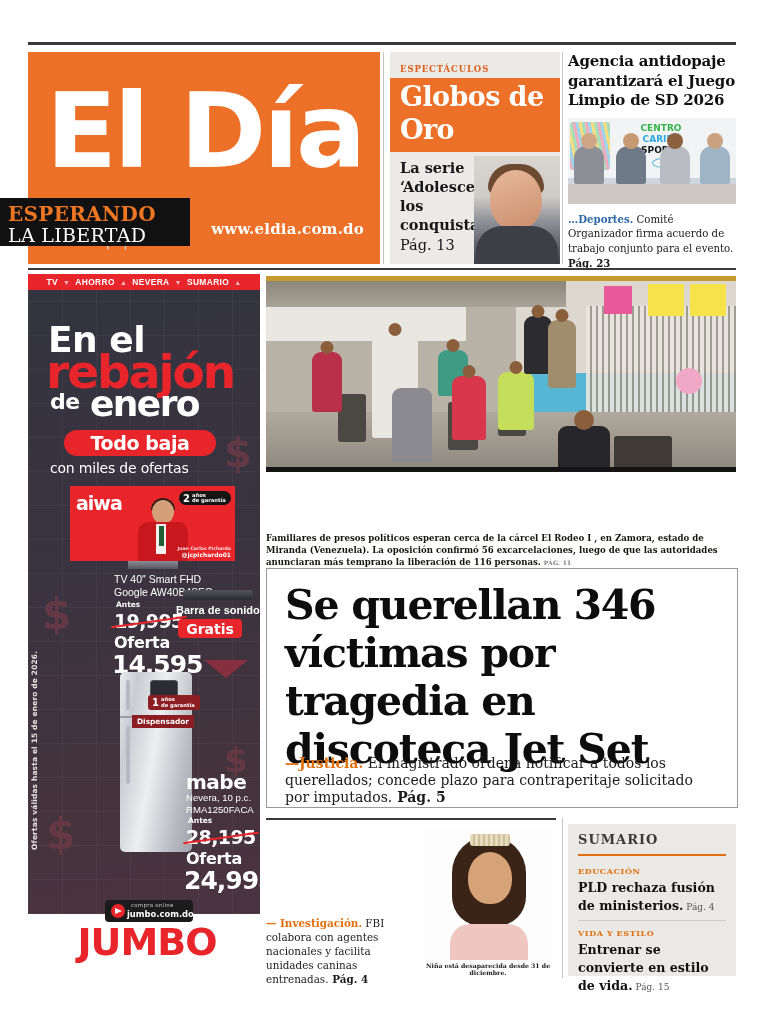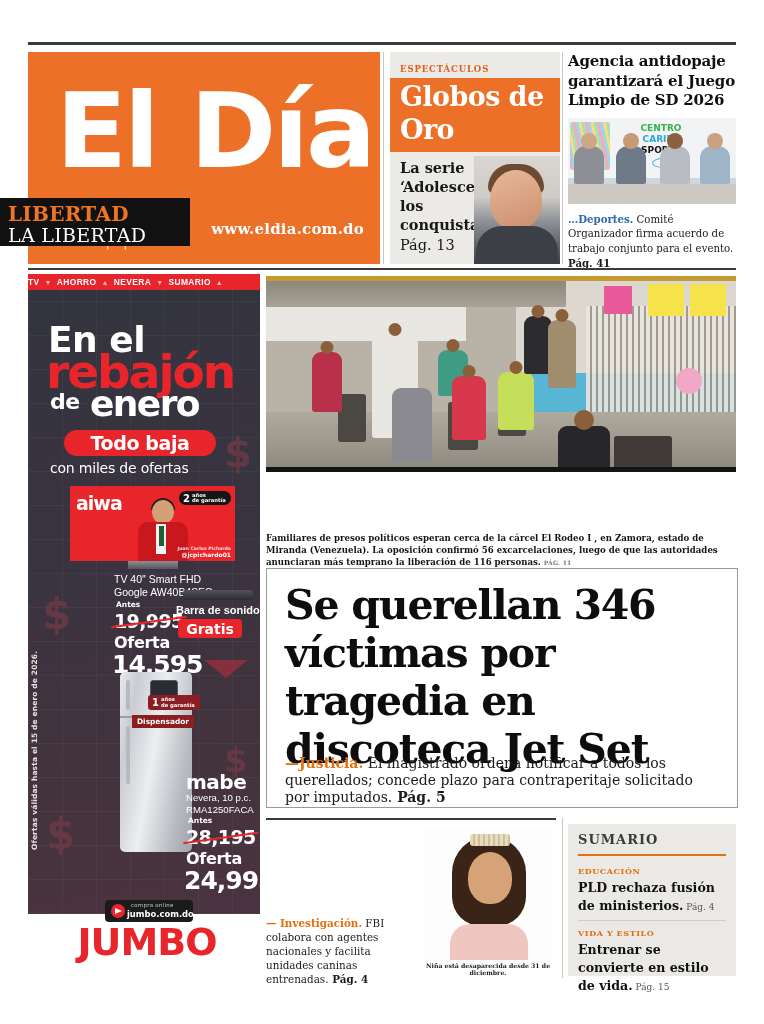--- a/index.html
+++ b/index.html
@@ -8,21 +8,21 @@
   .page{position:relative;width:764px;height:1024px;background:#ffffff;}
 
   
   .top-rule{position:absolute;left:28px;top:42px;width:708px;height:3px;background:#3a3a3a;}
 
   
   .masthead{position:absolute;left:28px;top:52px;width:352px;height:212px;background:#ed7028;
             overflow:hidden;}
   .logo{position:absolute;left:18px;top:14px;width:326px;height:130px;color:#fff;
         font-family:"DejaVu Sans",sans-serif;font-weight:700;font-size:104px;line-height:130px;
-        letter-spacing:-3px;white-space:nowrap;margin-left:10px;}
+        letter-spacing:-3px;white-space:nowrap;}
   .mh-city{position:absolute;left:18px;top:156px;color:#fff;font-family:"DejaVu Serif",serif;
            font-weight:700;font-size:11.5px;letter-spacing:.2px;}
   .mh-year{position:absolute;left:18px;top:170px;color:#fbe2d2;font-family:"DejaVu Serif",serif;
            font-size:10.5px;letter-spacing:.2px;}
   .mh-date{position:absolute;left:18px;top:184px;color:#fff;font-family:"DejaVu Serif",serif;
            font-size:10.5px;letter-spacing:.2px;}
   .mh-date b{font-weight:700;}
   .mh-web{position:absolute;right:16px;top:168px;color:#fff;font-family:"DejaVu Serif",serif;
           font-weight:700;font-size:15px;letter-spacing:.2px;}
 
@@ -75,21 +75,21 @@
   .sports-deck b{font-weight:700;}
 
   .vline-a{position:absolute;left:383px;top:52px;width:1px;height:212px;background:#c9c6c2;}
   .vline-b{position:absolute;left:562px;top:52px;width:1px;height:212px;background:#c9c6c2;}
   .rule-2{position:absolute;left:28px;top:268px;width:708px;height:2px;background:#3a3a3a;}
 
   
   .ad{position:absolute;left:28px;top:274px;width:232px;height:640px;background:#2e2f3a;overflow:hidden;}
   .ad-top{position:absolute;left:0;top:0;width:232px;height:16px;background:#e8252a;color:#fff;
           font-family:"Liberation Sans",sans-serif;font-size:8.4px;font-weight:700;
-          letter-spacing:.4px;display:flex;align-items:center;gap:5px;}
+          letter-spacing:.4px;display:flex;align-items:center;justify-content:center;gap:5px;}
   .ad-top .tri{color:#f4b7b8;font-size:7px;}
   .ad-body{position:absolute;left:0;top:16px;width:232px;height:624px;
            background:
              repeating-linear-gradient(0deg,rgba(255,255,255,.04) 0 1px,transparent 1px 34px),
              repeating-linear-gradient(90deg,rgba(255,255,255,.04) 0 1px,transparent 1px 34px),
              linear-gradient(170deg,#33343f 0%,#3a3340 45%,#43333c 75%,#4a3340 100%);}
   .ad-dollar{position:absolute;color:#6b3a46;font-family:"DejaVu Sans",sans-serif;font-weight:700;
              opacity:.85;}
   .ad-h1{position:absolute;left:20px;top:36px;color:#fff;font-family:"DejaVu Sans",sans-serif;
          font-weight:700;font-size:36px;line-height:27px;letter-spacing:-.5px;}
@@ -310,21 +310,21 @@
         </div>
       <div class="sp-person" style="left:92px;background:#b9bcc3;">
           <span class="sp-head" style="background:#8b6140;"></span>
         </div>
       <div class="sp-person" style="left:132px;background:#9fb4c6;">
           <span class="sp-head" style="background:#caa181;"></span>
         </div>
       <div class="sp-table"></div>
     </div>
     <div class="sports-deck">
-      <span class="sect">…Deportes.</span><span> Comité Organizador firma acuerdo de trabajo conjunto para el evento.</span><b> Pág. 41</b>
+      <span class="sect">…Deportes.</span><span> Comité Organizador firma acuerdo de trabajo conjunto para el evento.</span><b> Pág. 23</b>
     </div>
   </div>
 
   <div class="rule-2"></div>
 
   <div class="ad">
     <div class="ad-top">
       <span>TV</span>
         <span class="tri">▼</span>
       <span>AHORRO</span>
@@ -442,21 +442,21 @@
       </div>
     <div class="person" style="left:282px;top:44px;width:28px;height:68px;background:#9f8d6e;">
         <span class="ph"></span>
       </div>
     <div class="person" style="left:292px;top:150px;width:52px;height:46px;background:#26262b;">
         <span class="ph" style="width:20px;height:20px;top:-16px;"></span>
       </div>
     <div class="caption-band"></div>
   </div>
   <div class="overlay"></div>
-  <div class="ov1">LIBERTAD</div>
+  <div class="ov1">ESPERANDO</div>
   <div class="ov2">LA LIBERTAD</div>
 
   <div class="photo-caption">
     <span>Familiares de presos políticos esperan cerca de la cárcel El Rodeo I , en Zamora, estado de Miranda (Venezuela). La oposición confirmó 56 excarcelaciones, luego de que las autoridades anunciaran más temprano la liberación de 116 personas.</span>
     <span class="pg">PÁG. 11</span>
   </div>
 
   <div class="mainbox">
     <div class="mainhead">Se querellan 346 víctimas por tragedia en discoteca Jet Set</div>
     <div class="maindeck">

